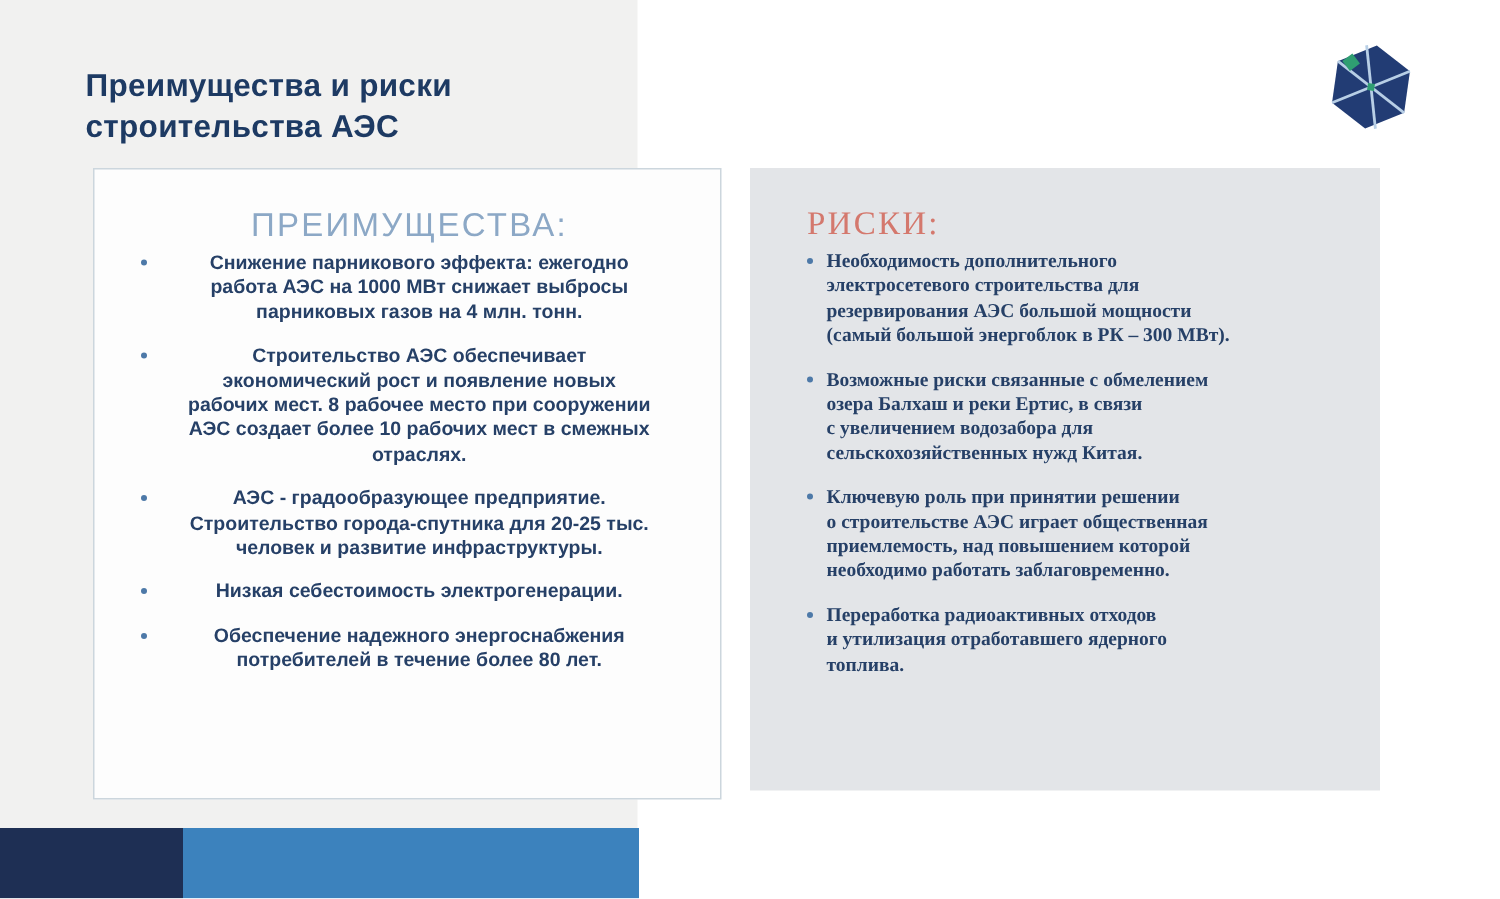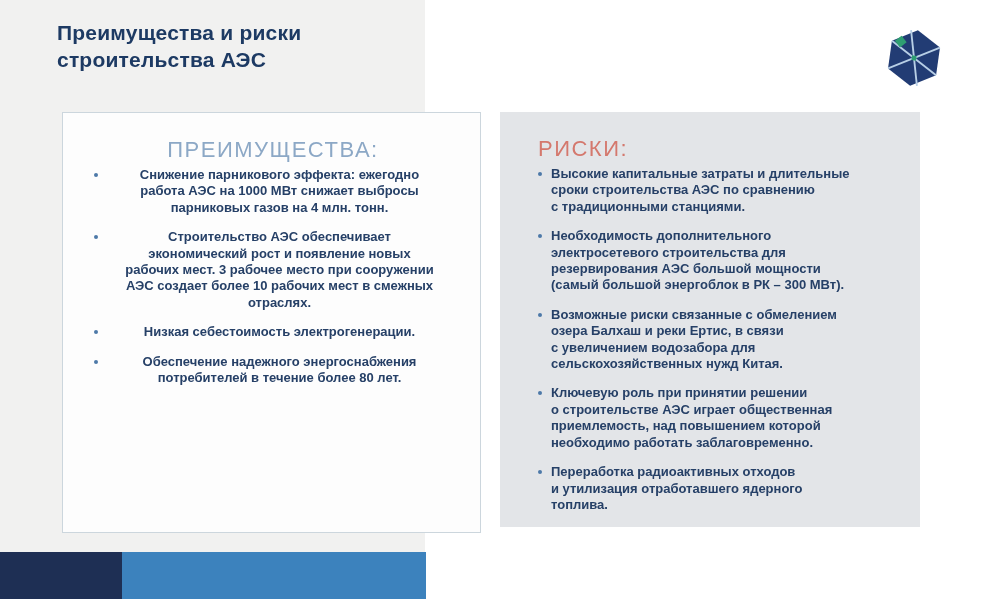--- a/index.html
+++ b/index.html
@@ -6,37 +6,38 @@
   .slide{
     position:relative;width:1000px;height:599px;overflow:hidden;
     background:#ffffff;
     font-family:"Liberation Sans","DejaVu Sans",sans-serif;
   }
   .bg-tint{
     position:absolute;left:0;top:0;width:425px;height:552px;
     background:var(--bg-tint,#f1f1f0);
   }
   .title{
-    position:absolute;left:57px;top:19px;margin:0;
+    position:absolute;left:57px;top:44px;margin:0;
     font-size:21px;line-height:27px;font-weight:bold;
     color:var(--accent-navy,#1d3a63);
     white-space:pre-line;letter-spacing:.2px;
   }
   .logo{position:absolute;left:886px;top:27px;width:56px;height:62px;}
   .panel{position:absolute;box-sizing:border-box;}
   .panel-adv{
     left:62px;top:112px;width:419px;height:421px;
     background:#fdfdfd;border:1px solid var(--card-border,#ccd6dd);
     padding:24px 28px 20px 31px;
     text-align:center;
   }
   .panel-risk{
     left:500px;top:112px;width:420px;height:415px;
     background:var(--panel-gray,#e3e5e8);border:none;
     padding:24px 28px 20px 38px;
+    font-family:Liberation Serif, serif;
   }
   .panel h2{
     margin:0;font-size:22px;font-weight:normal;letter-spacing:1.5px;
   }
   .head-adv{color:var(--heading-blue,#8ca8c6);}
   .head-risk{color:var(--heading-red,#d4786d);}
   ul.blist{
     list-style:none;margin:4px 0 0 0;padding:0;
   }
   ul.blist li{
@@ -82,45 +83,45 @@
         <li>
           <span class="dot"></span>
           <span class="txt">Снижение парникового эффекта: ежегодно
 работа АЭС на 1000 МВт снижает выбросы
 парниковых газов на 4 млн. тонн.</span>
         </li>
         <li>
           <span class="dot"></span>
           <span class="txt">Строительство АЭС обеспечивает
 экономический рост и появление новых
-рабочих мест. 3 рабочее место при сооружении
+рабочих мест. 8 рабочее место при сооружении
 АЭС создает более 10 рабочих мест в смежных
 отраслях.</span>
+        </li>
+        <li>
+          <span class="dot"></span>
+          <span class="txt">АЭС - градообразующее предприятие.
+Строительство города-спутника для 20-25 тыс.
+человек и развитие инфраструктуры.</span>
         </li>
         <li>
           <span class="dot"></span>
           <span class="txt">Низкая себестоимость электрогенерации.</span>
         </li>
         <li>
           <span class="dot"></span>
           <span class="txt">Обеспечение надежного энергоснабжения
 потребителей в течение более 80 лет.</span>
         </li>
       </ul>
   </section>
 
   <section class="panel panel-risk">
     <h2 class="head-risk">РИСКИ:</h2>
     <ul class="blist">
-        <li>
-          <span class="dot"></span>
-          <span class="txt">Высокие капитальные затраты и длительные
-сроки строительства АЭС по сравнению
-с традиционными станциями.</span>
-        </li>
         <li>
           <span class="dot"></span>
           <span class="txt">Необходимость дополнительного
 электросетевого строительства для
 резервирования АЭС большой мощности
 (самый большой энергоблок в РК – 300 МВт).</span>
         </li>
         <li>
           <span class="dot"></span>
           <span class="txt">Возможные риски связанные с обмелением

